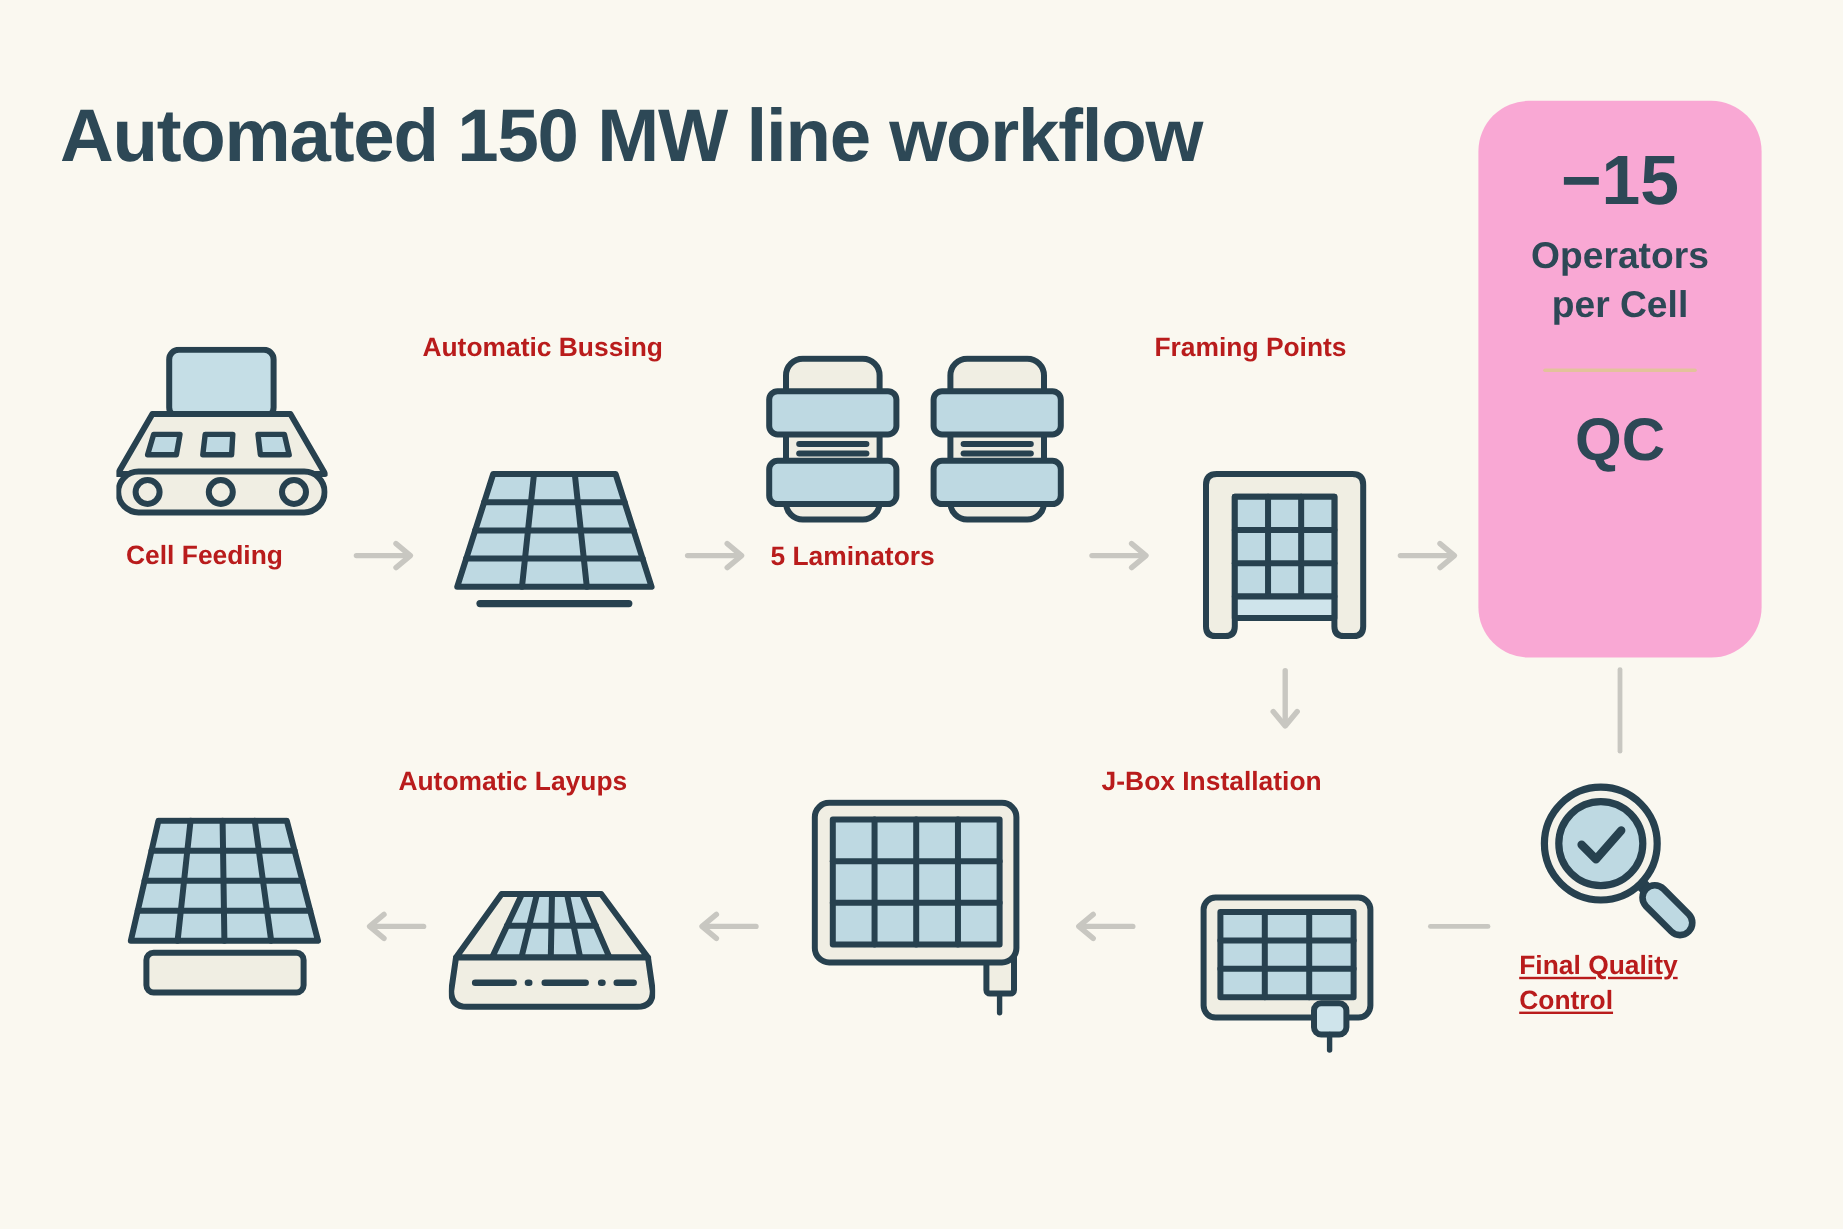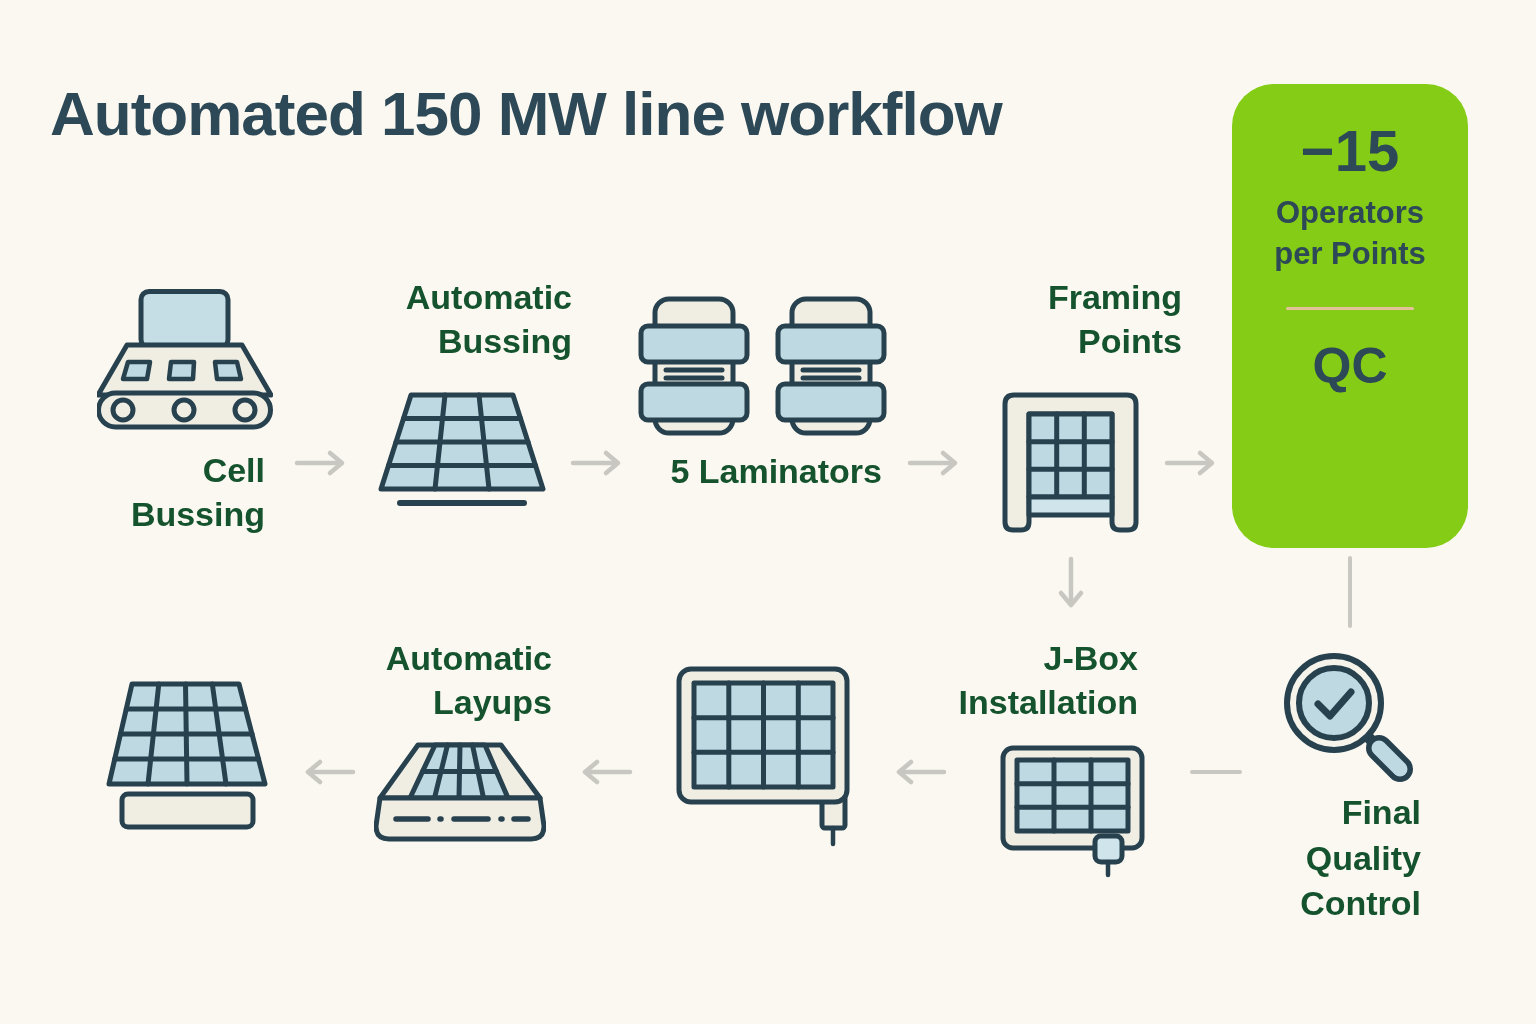--- a/index.html
+++ b/index.html
@@ -10,30 +10,30 @@
     color:#2D4856;
     position:relative;
   }
   .abs{position:absolute;}
   #title{
     left:50px;top:78px;
     font-size:62px;font-weight:700;letter-spacing:-1px;
     white-space:nowrap;
   }
   .stage-label{
-    font-size:34px;font-weight:600;line-height:1.28;
-    text-align:right;color:#14532d;
+    font-size:22px;font-weight:600;line-height:1.28;
+    text-align:left;color:#b91c1c;
   }
   .icon-box svg{display:block;width:100%;height:100%;}
   .arrow-right,.arrow-left,.arrow-down{display:block;}
   .arrow-left svg{transform:scaleX(-1);}
   .gray-line{background:#C8C7C1;border-radius:3px;}
   #highlight-card{
     left:1232px;top:84px;width:236px;height:464px;
-    background:#84cc16;border-radius:42px;
+    background:#f9a8d4;border-radius:42px;
     display:flex;flex-direction:column;align-items:center;
     box-sizing:border-box;padding:34px 12px 0 12px;
   }
   .card-stat{font-size:58px;font-weight:700;line-height:1.15;text-align:center;}
   .card-sub{font-size:31px;font-weight:600;line-height:1.32;text-align:center;margin-top:8px;}
   .card-divider{width:128px;height:3.5px;background:#E3C19B;border-radius:2px;margin:32px 0 26px 0;}
   .card-qc{font-size:50px;font-weight:700;line-height:1.15;text-align:center;margin-top:2px;}
 </style>
 </head>
 <body>
@@ -48,21 +48,21 @@
       <path d="M31,73 L53,73 L50,90 L26,90 Z" fill="#BED9E2" stroke-width="4.5"></path>
       <path d="M74,73 L97,73 L96,90 L72,90 Z" fill="#BED9E2" stroke-width="4.5"></path>
       <path d="M118,73 L140,73 L144,90 L120,90 Z" fill="#BED9E2" stroke-width="4.5"></path>
       <rect x="1.5" y="104" width="172" height="34" rx="17" fill="#F0EEE3"></rect>
       <circle cx="26" cy="121" r="10" fill="#F0EEE3"></circle>
       <circle cx="87" cy="121" r="10" fill="#F0EEE3"></circle>
       <circle cx="148" cy="121" r="10" fill="#F0EEE3"></circle>
     </g>
   </svg>
 </div>
-<div class="abs stage-label" style="left:105px;top:449px;width:160px;">Cell Bussing</div>
+<div class="abs stage-label" style="left:105px;top:449px;width:160px;">Cell Feeding</div>
 
 <div class="abs arrow-right" style="left:294px;top:448px;width:56px;height:30px;">
   <svg viewBox="0 0 56 30" width="56" height="30">
       <g fill="none" stroke="#C8C7C1" stroke-width="4.5" stroke-linecap="round" stroke-linejoin="round">
         <line x1="3" y1="15" x2="46" y2="15"></line>
         <polyline points="36,5 48,15 36,25"></polyline>
       </g>
     </svg>
 </div>
 
@@ -142,21 +142,21 @@
   <svg viewBox="0 0 56 30" width="56" height="30">
       <g fill="none" stroke="#C8C7C1" stroke-width="4.5" stroke-linecap="round" stroke-linejoin="round">
         <line x1="3" y1="15" x2="46" y2="15"></line>
         <polyline points="36,5 48,15 36,25"></polyline>
       </g>
     </svg>
 </div>
 
 <div id="highlight-card" class="abs">
   <div class="card-stat">−15</div>
-  <div class="card-sub" style="width:190px;">Operators per Points</div>
+  <div class="card-sub" style="width:190px;">Operators per Cell</div>
   <div class="card-divider"></div>
   <div class="card-qc">QC</div>
 </div>
 
 <div class="abs arrow-down" style="left:1056px;top:556px;width:30px;height:58px;">
   <svg viewBox="0 0 30 58" width="30" height="58">
       <g fill="none" stroke="#C8C7C1" stroke-width="4.5" stroke-linecap="round" stroke-linejoin="round">
         <line x1="15" y1="3" x2="15" y2="47"></line>
         <polyline points="5,37 15,49 25,37"></polyline>
       </g>
@@ -169,21 +169,21 @@
     <g stroke="#27414F" stroke-linejoin="round" stroke-linecap="round">
       <line x1="85" y1="85" x2="93" y2="93" stroke-width="11"></line>
       <line x1="97" y1="97" x2="118" y2="118" stroke-width="26"></line>
       <line x1="97" y1="97" x2="118" y2="118" stroke="#BED9E2" stroke-width="15"></line>
       <circle cx="52" cy="52" r="47" fill="#F5F3EA" stroke-width="6"></circle>
       <circle cx="52" cy="52" r="35" fill="#BED9E2" stroke-width="6"></circle>
       <path d="M36,53 L48,65 L69,41" fill="none" stroke-width="7"></path>
     </g>
   </svg>
 </div>
-<div class="abs stage-label" style="left:1266px;top:790px;width:155px;line-height:1.34;">Final Quality Control</div>
+<div class="abs stage-label" style="left:1266px;top:790px;width:155px;line-height:1.34;text-decoration:underline;">Final Quality Control</div>
 
 <div class="abs gray-line" style="left:1190px;top:770px;width:52px;height:4px;"></div>
 
 <div class="abs stage-label" style="left:918px;top:637px;width:220px;">J-Box Installation</div>
 <div class="abs icon-box" style="left:1000px;top:745px;width:145px;height:133px;">
   <svg viewBox="0 0 145 133">
     <g stroke="#27414F" stroke-width="5" stroke-linejoin="round" stroke-linecap="round">
       <rect x="3" y="3" width="139" height="100" rx="10" fill="#F0EEE3"></rect>
       <rect x="17" y="15" width="111" height="71" fill="#BED9E2"></rect>
       <line x1="54" y1="15" x2="54" y2="86"></line>

